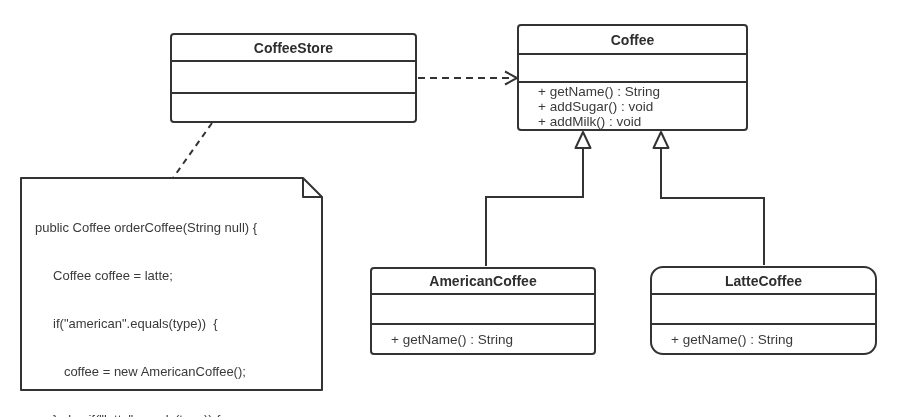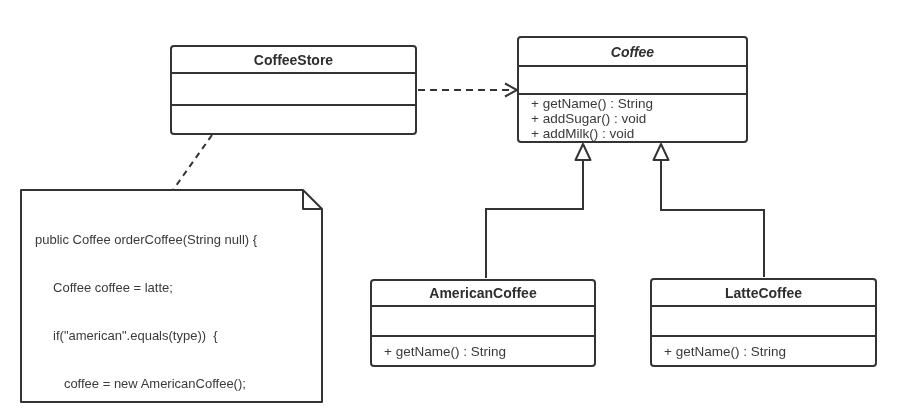--- a/index.html
+++ b/index.html
@@ -1,35 +1,35 @@
 <!DOCTYPE html>
 <html><head>
 <meta charset="utf-8">
 <style>
   html,body{margin:0;padding:0;}
   body{
     width:904px;height:417px;background:#ffffff;position:relative;overflow:hidden;
     font-family:"Liberation Sans","DejaVu Sans",sans-serif;color:#3a3a3a;
   }
-  .stage{position:absolute;left:0;top:12px;width:904px;height:402px;}
+  .stage{position:absolute;left:0;top:0;width:904px;height:402px;}
   svg.connectors{position:absolute;left:0;top:0;width:904px;height:417px;pointer-events:none;}
 
   .uml-class{
     position:absolute;background:#ffffff;border:2px solid #333333;border-radius:4px;
     box-sizing:border-box;display:flex;flex-direction:column;
   }
   .uml-title{
     font-weight:bold;font-size:14px;color:#2e2e2e;
     display:flex;align-items:center;justify-content:center;
     border-bottom:2px solid #333333;flex:0 0 auto;
   }
   .uml-attrs{border-bottom:2px solid #333333;flex:0 0 auto;}
   .uml-methods{
     flex:1 1 auto;display:flex;flex-direction:column;justify-content:center;
-    padding:1px 12px;font-size:13.5px;line-height:15px;color:#3a3a3a;overflow:hidden;
+    padding:1px 19px;font-size:13.5px;line-height:15px;color:#3a3a3a;overflow:hidden;
   }
   .uml-methods .m-line{white-space:nowrap;}
 
   .note-text{
     position:absolute;left:35px;top:188px;width:280px;
     font-size:13px;line-height:16px;color:#3a3a3a;white-space:pre;
   }
 </style>
 </head>
 <body>
@@ -62,38 +62,38 @@
       <path d="M212 123 L173 178" fill="none" stroke="#333333" stroke-width="2" stroke-dasharray="6 5"></path>
     </g>
   </svg>
 
   <div class="uml-class" style="left:170px;top:33px;width:247px;height:90px;">
     <div class="uml-title" style="height:25px;">CoffeeStore</div>
     <div class="uml-attrs" style="height:30px;"></div>
   </div>
 
   <div class="uml-class" style="left:517px;top:24px;width:231px;height:107px;">
-    <div class="uml-title" style="height:27px;font-style:italic;">Coffee</div>
+    <div class="uml-title" style="height:27px;">Coffee</div>
     <div class="uml-attrs" style="height:26px;"></div>
     <div class="uml-methods">
       <div class="m-line">+ getName() : String</div>
       <div class="m-line">+ addSugar() : void</div>
       <div class="m-line">+ addMilk() : void</div>
     </div>
   </div>
 
   <div class="uml-class" style="left:370px;top:267px;width:226px;height:88px;">
     <div class="uml-title" style="height:24px;text-align:right;">AmericanCoffee</div>
     <div class="uml-attrs" style="height:28px;"></div>
     <div class="uml-methods">
       <div class="m-line">+ getName() : String</div>
     </div>
   </div>
 
-  <div class="uml-class" style="left:650px;top:266px;width:227px;height:89px;">
+  <div class="uml-class" style="left:650px;top:266px;width:227px;height:89px;border-radius:13px;">
     <div class="uml-title" style="height:25px;">LatteCoffee</div>
     <div class="uml-attrs" style="height:28px;"></div>
     <div class="uml-methods">
       <div class="m-line">+ getName() : String</div>
     </div>
   </div>
 
   <div class="note-text">
     <div>public Coffee orderCoffee(String null) {</div>
     <div>     Coffee coffee = latte;</div>

